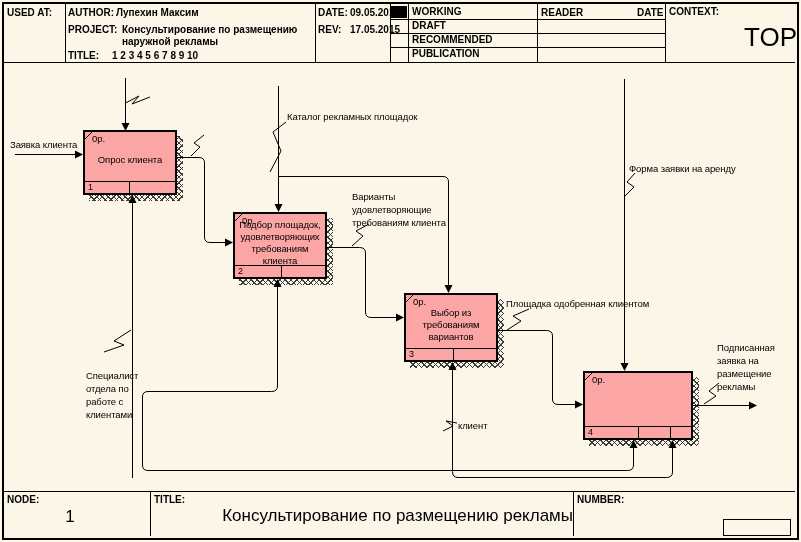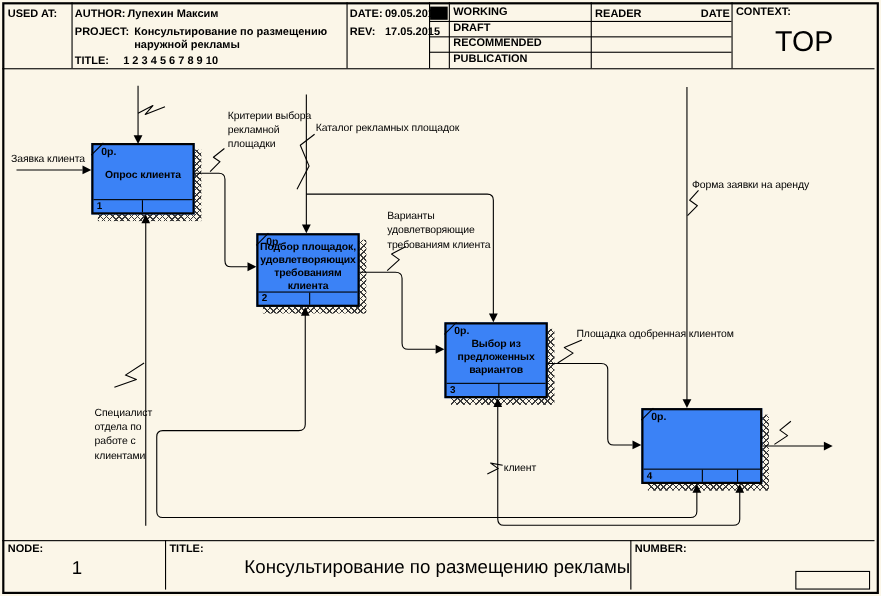--- a/index.html
+++ b/index.html
@@ -5,28 +5,28 @@
   html,body{margin:0;padding:0;background:#e8e4d8;}
   .sheet{
     position:relative; width:801px; height:542px;
     background:#fbf6e8; overflow:hidden;
     font-family:"Liberation Sans", sans-serif; color:#000;
   }
   .frame{position:absolute; left:2px; top:2px; width:793px; height:534px; border:2px solid #000;}
   .hl{position:absolute; height:1px; background:#000;}
   .vl{position:absolute; width:1px; background:#000;}
   .hdr{position:absolute; font-size:10px; font-weight:bold; white-space:nowrap;}
-  .ctx{position:absolute; font-size:26px; text-align:center;}
+  .ctx{position:absolute; font-size:26px; text-align:right;}
   .blacksq{position:absolute; background:#000;}
   .alabel{position:absolute; font-size:9.5px; line-height:13px; white-space:pre-line; letter-spacing:-0.1px; z-index:4;}
   .shadow{position:absolute; z-index:1;
     background:
       repeating-linear-gradient(45deg,#3a3a3a 0 1px,transparent 1px 4px),
       repeating-linear-gradient(135deg,#3a3a3a 0 1px,transparent 1px 4px);}
-  .abox{position:absolute; border:2px solid #000; background:#3b82f6; box-sizing:border-box; z-index:2;font-weight:bold;}
+  .abox{position:absolute; border:2px solid #000; background:#fca5a5; box-sizing:border-box; z-index:2;}
   .cost{position:absolute; left:7px; top:1px; font-size:9.5px;}
   .blabel{position:absolute; left:0; right:0; top:6px; bottom:11px;
     display:flex; align-items:center; justify-content:center;
     text-align:center; white-space:pre-line; font-size:9.5px; line-height:12px; letter-spacing:-0.1px;}
   .bstrip{position:absolute; left:0; right:0; bottom:0; height:11px; border-top:1px solid #000;}
   .bnum{position:absolute; left:3px; top:0px; font-size:9px;}
   .bdiv{position:absolute; bottom:0; width:1px; height:11px; background:#000;}
   svg.wires{position:absolute; left:0; top:0; z-index:3; pointer-events:none;}
   .ftr{position:absolute; font-size:10px; font-weight:bold; white-space:nowrap;}
   .node-val{position:absolute; left:30px; top:507px; width:80px; text-align:center; font-size:17px;}
@@ -145,47 +145,48 @@
 требованиям клиента</div>
     <div class="bstrip">
       <span class="bnum">2</span>
     </div>
     <div class="bdiv" style="left:46px;"></div>
   </div>
 
   <div class="abox" style="left:404px; top:293px; width:94px; height:69px;">
     <div class="cost">0р.</div>
     <div class="blabel">Выбор из
-предложенных
+требованиям
 вариантов</div>
     <div class="bstrip">
       <span class="bnum">3</span>
     </div>
     <div class="bdiv" style="left:47px;"></div>
   </div>
 
   <div class="abox" style="left:583px; top:371px; width:110px; height:69px;">
     <div class="cost">0р.</div>
     <div class="bstrip">
       <span class="bnum">4</span>
     </div>
     <div class="bdiv" style="left:53px;"></div>
     <div class="bdiv" style="left:85px;"></div>
   </div>
 
   <div class="alabel" style="left:10px; top:138px;">Заявка клиента</div>
-  <div class="alabel" style="left:207px; top:99px;">Критерии выбора
-рекламной
-площадки</div>
   <div class="alabel" style="left:287px; top:110px;">Каталог рекламных площадок</div>
   <div class="alabel" style="left:352px; top:190px;">Варианты
 удовлетворяющие
 требованиям клиента</div>
-  <div class="alabel" style="left:524px; top:297px;">Площадка одобренная клиентом</div>
+  <div class="alabel" style="left:506px; top:297px;">Площадка одобренная клиентом</div>
   <div class="alabel" style="left:629px; top:162px;">Форма заявки на аренду</div>
+  <div class="alabel" style="left:717px; top:341px;">Подписанная
+заявка на
+размещение
+рекламы</div>
   <div class="alabel" style="left:86px; top:346px;margin-top:23px;">Специалист
 отдела по
 работе с
 клиентами</div>
   <div class="alabel" style="left:458px; top:419px;">клиент</div>
 
   <div class="hl" style="left:2px; top:491px; width:793px;"></div>
   <div class="vl" style="left:150px; top:491px; height:45px;"></div>
   <div class="vl" style="left:573px; top:491px; height:45px;"></div>
   <div class="ftr" style="left:7px; top:494px;">NODE:</div>

